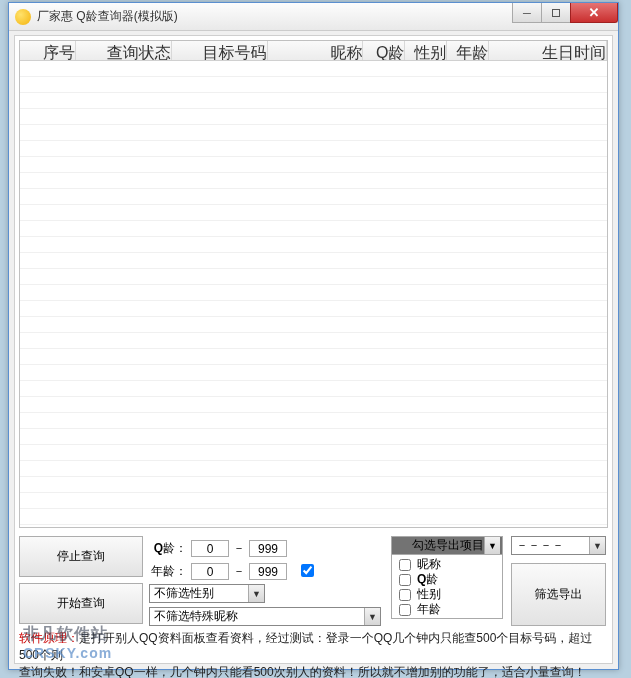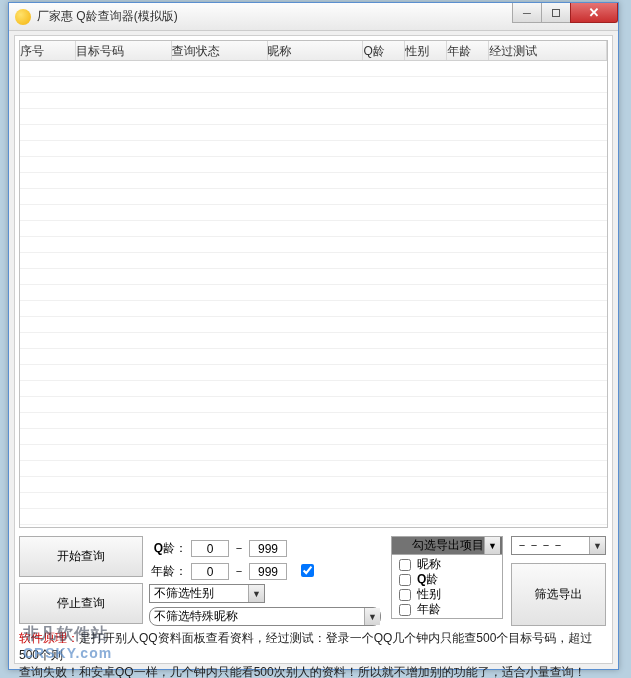--- a/index.html
+++ b/index.html
@@ -8,36 +8,36 @@
   .titlebar { height: 28px; background: linear-gradient(#fdfdfd,#e9e9e9); border-bottom: 1px solid #ccc; display: flex; align-items: center; padding: 0 0 0 6px; position: relative; }
   .titlebar .icon { width: 16px; height: 16px; border-radius: 50%; background: radial-gradient(circle at 35% 35%, #ffe26b, #f4b30c); margin-right: 6px; }
   .titlebar .title { font-size: 12px; color: #333; }
   .win-btns { position: absolute; right: 0; top: 0; display: flex; height: 22px; }
   .win-btn { width: 30px; height: 20px; border: 1px solid #a9a9a9; border-top: none; background: linear-gradient(#f7f7f7,#dcdcdc); margin-left: -1px; display: flex; align-items: center; justify-content: center; font-size: 11px; color: #444; }
   .win-btn.close { background: linear-gradient(#e57373,#c92f2f); color: #fff; width: 48px; border-color: #a02020; font-size: 13px; font-weight: bold; border-bottom-right-radius: 3px; }
   .win-btn .sq { width: 8px; height: 8px; border: 1px solid #555; }
   .client { position: absolute; left: 5px; top: 32px; right: 5px; bottom: 5px; background: #fff; border: 1px solid #cfcfcf; }
   .grid { position: absolute; left: 4px; top: 4px; right: 4px; height: 488px; background: #fff; border: 1px solid #c0c0c0; overflow: hidden; }
   .grid-head { display: flex; height: 20px; background: linear-gradient(#fafafa,#ececec); border-bottom: 1px solid #d0d0d0; }
-  .grid-head .col { border-right: 1px solid #d8d8d8; font-size: 12px; color: #333; text-align: left; padding-top: 2px; overflow: hidden; white-space: nowrap; }
+  .grid-head .col { border-right: 1px solid #d8d8d8; font-size: 16px; color: #333; text-align: right; padding-top: 2px; overflow: hidden; white-space: nowrap; }
   .grid-rows { height: calc(100% - 20px); overflow-y: hidden; overflow-x: auto; }
   .grid-row { height: 16px; border-bottom: 1px solid #f0f0f0; }
   .controls { position: absolute; left: 4px; right: 4px; top: 498px; height: 92px; display: flex; }
   .left-bts { width: 128px; display: flex; flex-direction: column; gap: 6px; padding: 2px 4px 2px 0; }
   .big-btn { flex: 1; border: 1px solid #adadad; background: linear-gradient(#fafafa,#e3e3e3); font-size: 12px; display: flex; align-items: center; justify-content: center; cursor: pointer; }
   .mid { flex: 0 0 244px; padding: 2px 6px 0 2px; }
   .row { display: flex; align-items: flex-end; height: 21px; margin-bottom: 2px; font-size: 12px; }
   .row .lbl { width: 38px; text-align: right; margin-right: 4px; }
   .row .lbl b{ font-weight: bold; }
   .num { width: 38px; height: 17px; border: 1px solid #aaa; text-align: center; font-size: 12px; padding: 0; background:#fff; }
   .dash { margin: 0 4px; }
   .chk { display: flex; align-items: center; gap: 3px; margin-left: 10px; }
   .chk input { width: 13px; height: 13px; }
   .combo { width: 116px; height: 19px; border: 1px solid #888; background: #fff; font-size: 12px; display: flex; align-items: center; justify-content: space-between; padding: 0 0 0 4px; }
-  .combo.wide { width: 232px; border-radius: 8px; }
+  .combo.wide { width: 232px; }
   .combo .arrow { width: 16px; height: 17px; background: linear-gradient(#f2f2f2,#d6d6d6); border-left: 1px solid #aaa; display: flex; align-items: center; justify-content: center; font-size: 9px; color: #333; }
   .exportcol { flex: 0 0 112px; padding: 2px 0 0 0; }
   .export-head { border: 1px solid #aaa; background: #737373; font-size: 12px; height: 19px; display: flex; align-items: center; padding-left: 20px; }
   .export-head .arrow { width: 16px; height: 17px; background: linear-gradient(#f2f2f2,#d6d6d6); border-left: 1px solid #aaa; display: flex; align-items: center; justify-content: center; font-size: 9px; }
   .export-list { border: 1px solid #aaa; border-top: none; background: #fff; height: 64px; overflow: hidden; font-size: 12px; padding: 2px 3px; }
   .export-list label { display: flex; align-items: center; gap: 3px; height: 15px; }
   .export-list input { width: 12px; height: 12px; }
   .rightcol { flex: 1; padding: 2px 2px 0 8px; display: flex; flex-direction: column; gap: 8px; }
   .footer { position: absolute; left: 4px; right: 4px; top: 594px; font-size: 12px; color: #222; line-height: 17px; }
   .footer .red { color: #c00; }
@@ -59,27 +59,27 @@
           <span class="sq"></span>
         </div>
       <div class="win-btn close">✕</div>
     </div>
   </div>
 
   <div class="client">
     <div class="grid">
       <div class="grid-head" id="ghead">
           <div class="col" style="width: 56px;">序号</div>
+          <div class="col" style="width: 96px;">查询状态</div>
           <div class="col" style="width: 96px;">目标号码</div>
-          <div class="col" style="width: 96px;">查询状态</div>
           <div class="col" style="width: 96px;">昵称</div>
           <div class="col" style="width: 42px;">Q龄</div>
           <div class="col" style="width: 42px;">性别</div>
           <div class="col" style="width: 42px;">年龄</div>
-          <div class="col" style="width: 118px;">经过测试</div>
+          <div class="col" style="width: 118px;">生日时间</div>
         </div>
       <div class="grid-rows" id="grows">
           <div class="grid-row"></div>
           <div class="grid-row"></div>
           <div class="grid-row"></div>
           <div class="grid-row"></div>
           <div class="grid-row"></div>
           <div class="grid-row"></div>
           <div class="grid-row"></div>
           <div class="grid-row"></div>
@@ -102,22 +102,22 @@
           <div class="grid-row"></div>
           <div class="grid-row"></div>
           <div class="grid-row"></div>
           <div class="grid-row"></div>
           <div class="grid-row"></div>
         </div>
     </div>
 
     <div class="controls">
       <div class="left-bts">
+        <div class="big-btn">停止查询</div>
         <div class="big-btn">开始查询</div>
-        <div class="big-btn">停止查询</div>
       </div>
       <div class="mid">
         <div class="row">
           <span class="lbl"><b>Q</b>龄：</span>
           <input class="num" value="0" style="">
           <span class="dash">－</span>
           <input class="num" value="999" style="">
         </div>
         <div class="row">
           <span class="lbl">年龄：</span>

